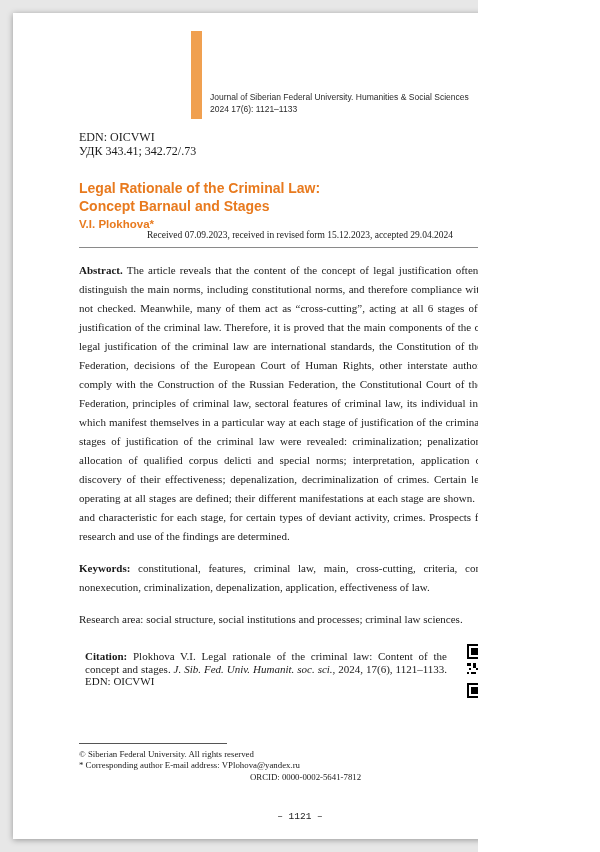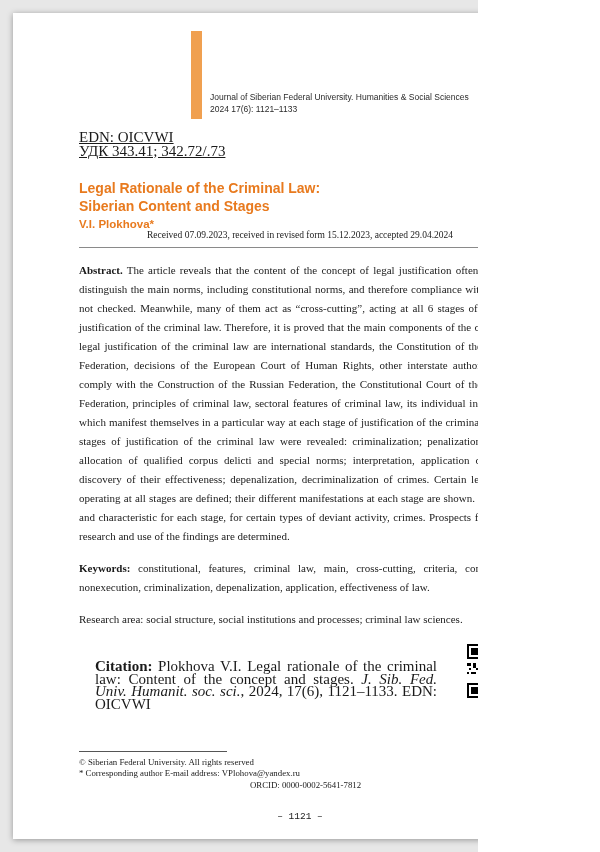--- a/index.html
+++ b/index.html
@@ -19,45 +19,45 @@
   .accent-bar{
     width:11px;height:88px;background:var(--bar,#f0a050);
   }
   .journal-name{
     margin-left:8px;padding-bottom:4px;
     font-family:"Liberation Sans", sans-serif;
     font-size:8.5px;line-height:11.5px;color:#2b2b2b;
   }
   
   .content{padding:118px 66px 0 66px;}
-  .meta{font-size:15px;line-height:13.5px;text-decoration:underline;}
+  .meta{font-size:12px;line-height:13.5px;}
   .title{
     margin:22px 0 0 0;
     font-family:"Liberation Sans", sans-serif;
     font-weight:bold;font-size:14px;line-height:17.5px;
     color:var(--accent,#e87a1e);
   }
   .author{
     margin-top:3px;
     font-family:"Liberation Sans", sans-serif;
     font-weight:bold;font-size:11.5px;color:var(--accent,#e87a1e);
   }
   .affiliation{margin-top:3px;font-style:italic;font-size:10.5px;line-height:13.5px;}
   .received{margin-top:0;text-align:center;font-size:9.5px;}
   .rule{border:0;border-top:1px solid #8a8a8a;margin:7px 0 0 0;}
   .para{margin:13px 0 0 0;font-size:11px;line-height:19px;text-align:justify;}
   .para b{font-weight:bold;}
   .citation-row{display:flex;margin-top:15px;align-items:flex-start;}
   .citation{
-    flex:1;margin:16px;font-size:15px;line-height:12.5px;text-align:justify;
+    flex:1;margin:6px;font-size:11px;line-height:12.5px;text-align:justify;
   }
   .citation .ital{font-style:italic;}
   .qr{flex:none;margin-left:14px;width:54px;height:54px;}
   
-  .footnotes{position:absolute;left:66px;right:66px;bottom:48px;}
+  .footnotes{position:absolute;left:66px;right:66px;bottom:56px;}
   .foot-rule{border:0;border-top:1px solid #555;width:148px;margin:0 0 5px 0;}
   .footnotes div{font-size:8.8px;line-height:11.5px;}
   .foot-indent{padding-left:11px;text-align:center;}
   .page-number{
     position:absolute;left:0;right:0;bottom:17px;
     text-align:center;font-size:9.5px;color:#222;font-family:Liberation Mono, monospace;
   }
 </style>
 </head>
 <body>
@@ -74,21 +74,21 @@
     </div>
 
     <div class="content">
       <div class="meta">
         <div>EDN: OICVWI</div>
         <div>УДК 343.41; 342.72/.73</div>
       </div>
 
       <h1 class="title">
         <span>Legal Rationale of the Criminal Law:</span><br>
-        <span>Siberian Content and Stages</span>
+        <span>Concept Barnaul and Stages</span>
       </h1>
 
       <div class="author">V.I. Plokhova*</div>
 
 
       <div class="received">Received 07.09.2023, received in revised form 15.12.2023, accepted 29.04.2024</div>
       <hr class="rule">
 
       <p class="para"><b>Abstract.</b><span> The article reveals that the content of the concept of legal justification often does not distinguish the main norms, including constitutional norms, and therefore compliance with them is not checked. Meanwhile, many of them act as “cross-cutting”, acting at all 6 stages of the legal justification of the criminal law. Therefore, it is proved that the main components of the concept of legal justification of the criminal law are international standards, the Constitution of the Russian Federation, decisions of the European Court of Human Rights, other interstate authorities that comply with the Construction of the Russian Federation, the Constitutional Court of the Russian Federation, principles of criminal law, sectoral features of criminal law, its individual institutions, which manifest themselves in a particular way at each stage of justification of the criminal law. Six stages of justification of the criminal law were revealed: criminalization; penalization of acts; allocation of qualified corpus delicti and special norms; interpretation, application of norms, discovery of their effectiveness; depenalization, decriminalization of crimes. Certain legal bases operating at all stages are defined; their different manifestations at each stage are shown. Identified and characteristic for each stage, for certain types of deviant activity, crimes. Prospects for further research and use of the findings are determined.</span></p>
 

